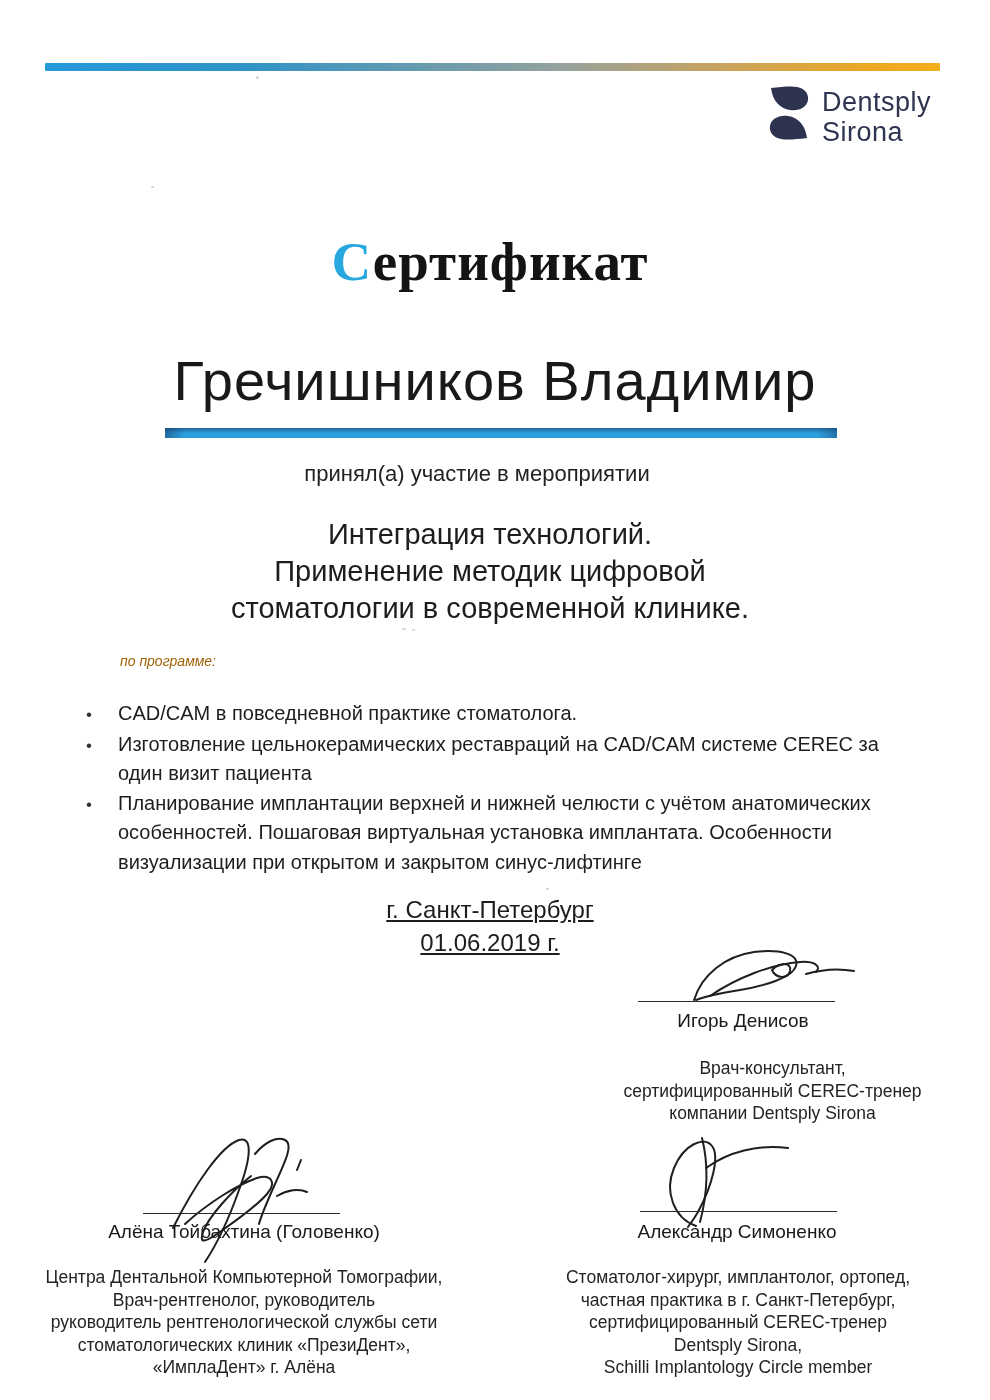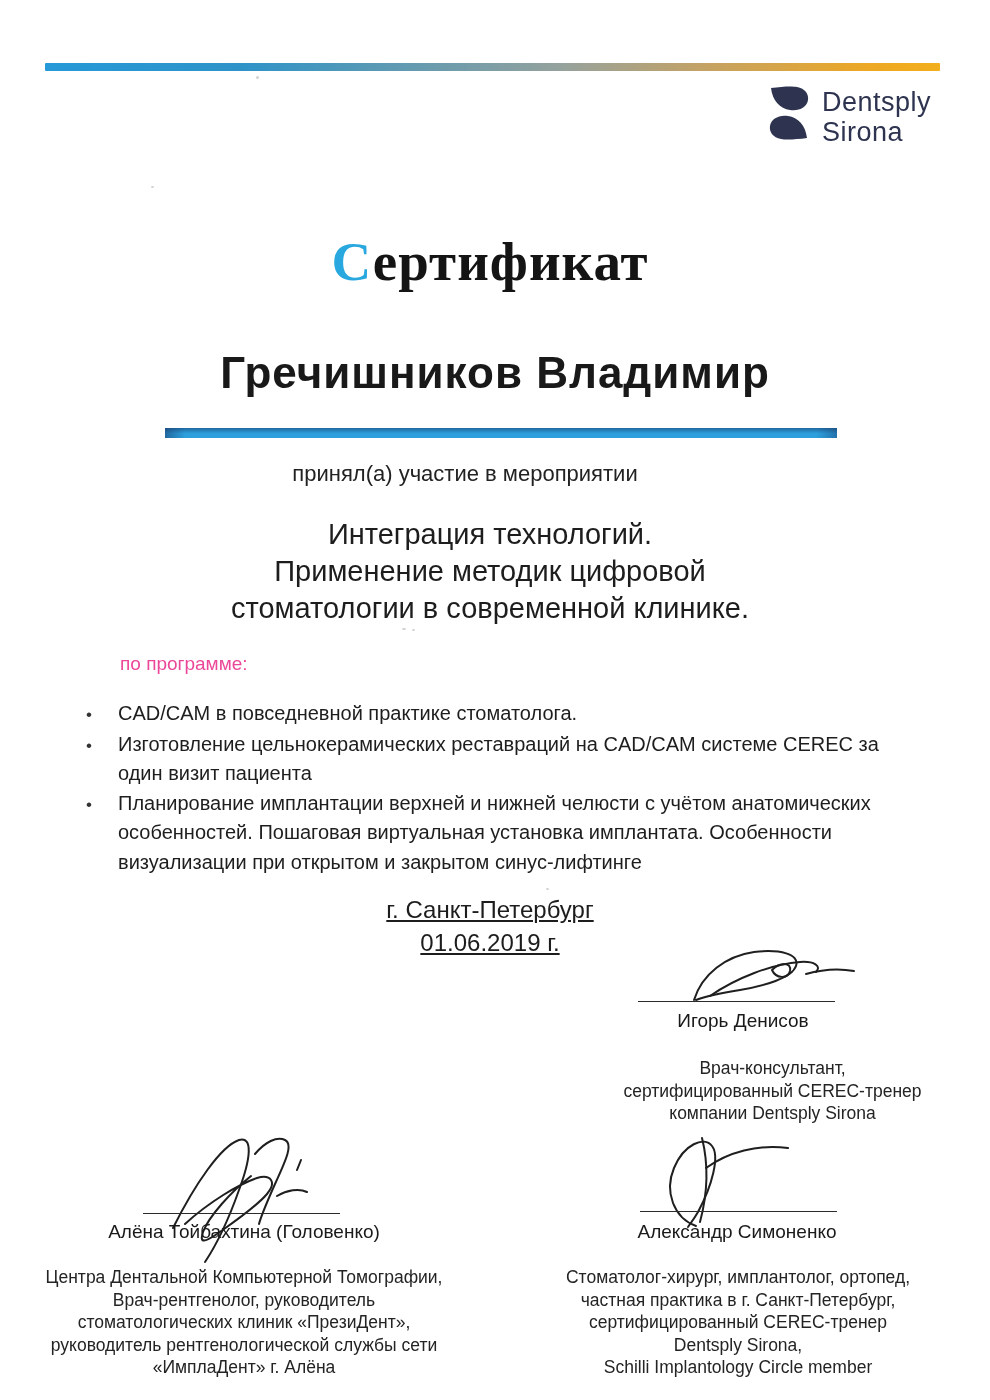--- a/index.html
+++ b/index.html
@@ -19,40 +19,40 @@
   .brand svg{display:block;margin-right:12px;}
   .brand-text{font-size:27px;line-height:30px;color:#2e3450;letter-spacing:.5px;margin-top:1px;}
   
   .cert-title{
     position:absolute;left:0;top:230px;width:980px;margin:0;text-align:center;
     font-size:55px;font-weight:700;letter-spacing:1px;color:#141414;font-family:Liberation Serif, serif;
   }
   .cert-title .accent{color:#29a8e0;}
   .recipient{
     position:absolute;left:0;top:348px;width:990px;text-align:center;
-    font-size:44px;font-weight:700;letter-spacing:1px;color:#191919;
+    font-size:56px;font-weight:400;letter-spacing:1px;color:#191919;
   }
   .name-bar{
     position:absolute;left:165px;top:428px;width:672px;height:10px;
     background:linear-gradient(180deg,#20689f 0%,#2d9fdc 55%,#2d9fdc 100%);
     background-blend-mode:normal;
   }
   .name-bar::after{
     content:"";position:absolute;inset:0;
     background:linear-gradient(90deg,rgba(22,60,110,.55) 0%,rgba(22,60,110,0) 3%,rgba(22,60,110,0) 97%,rgba(22,60,110,.45) 100%);
   }
   .subtitle{
-    position:absolute;left:0;top:461px;width:930px;text-align:center;
+    position:absolute;left:12px;top:461px;width:930px;text-align:center;
     font-size:22px;color:#222;
   }
   .event{
     position:absolute;left:0;top:516px;width:980px;text-align:center;
     font-size:29px;line-height:37px;color:#1d1d1d;
   }
-  .program-label{position:absolute;left:120px;top:653px;font-size:19px;color:#ec4899;}
+  .program-label{position:absolute;left:120px;top:653px;font-size:14px;color:#a16207;font-style:italic;}
   .program-list{position:absolute;left:86px;top:699px;width:800px;font-size:20px;line-height:29.5px;color:#1e1e1e;}
   .program-item{display:flex;}
   .program-item .dot{width:32px;flex:0 0 32px;font-size:17px;padding-top:1px;color:#333;}
   .program-item .txt{width:768px;}
   .venue{
     position:absolute;left:0;top:893px;width:980px;text-align:center;
     font-size:24px;line-height:33px;color:#1d1d1d;text-decoration:underline;
   }
   
   .sig-line{position:absolute;height:0;border-top:1.6px solid #2b2b2b;}
@@ -135,22 +135,22 @@
     <path d="M30 92 C54 70 84 52 102 46 C116 42 122 50 112 62 C100 76 76 92 62 102 C50 110 44 112 48 100 C54 84 76 60 96 44"></path>
     <path d="M100 22 C110 10 122 4 130 8 C138 12 132 26 120 52 C112 70 106 84 104 92"></path>
     <path d="M122 64 C132 58 144 56 152 60"></path>
     <path d="M142 38 L146 28"></path>
   </svg>
   <div class="sig-line" style="left:143px;top:1213px;width:197px;"></div>
   <div class="sig-name" style="left:28px;top:1221px;width:432px;">Алёна Тойбахтина (Головенко)</div>
   <div class="sig-role" style="left:23px;top:1266px;width:442px;">
     <div>Центра Дентальной Компьютерной Томографии,</div>
     <div>Врач-рентгенолог, руководитель</div>
+    <div>руководитель рентгенологической службы сети</div>
     <div>стоматологических клиник «ПрезиДент»,</div>
-    <div>руководитель рентгенологической службы сети</div>
     <div>«ИмплаДент» г. Алёна</div>
   </div>
 
   <svg class="sig-svg" style="left:650px;top:1134px;" width="145" height="95" viewBox="0 0 145 95">
     <path d="M46 92 C24 84 14 58 24 34 C34 10 54 2 62 12 C70 22 62 52 48 78 C44 85 40 90 38 93"></path>
     <path d="M52 4 C58 28 58 58 50 88"></path>
     <path d="M56 34 C78 18 108 10 138 14"></path>
   </svg>
   <div class="sig-line" style="left:640px;top:1211px;width:197px;"></div>
   <div class="sig-name" style="left:572px;top:1221px;width:330px;">Александр Симоненко</div>

